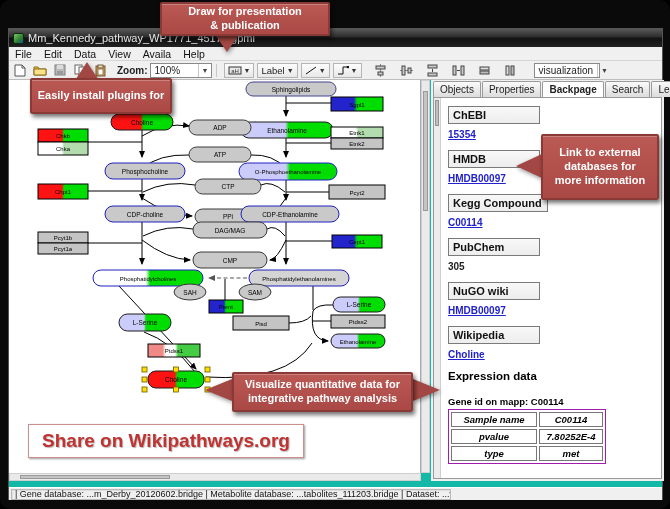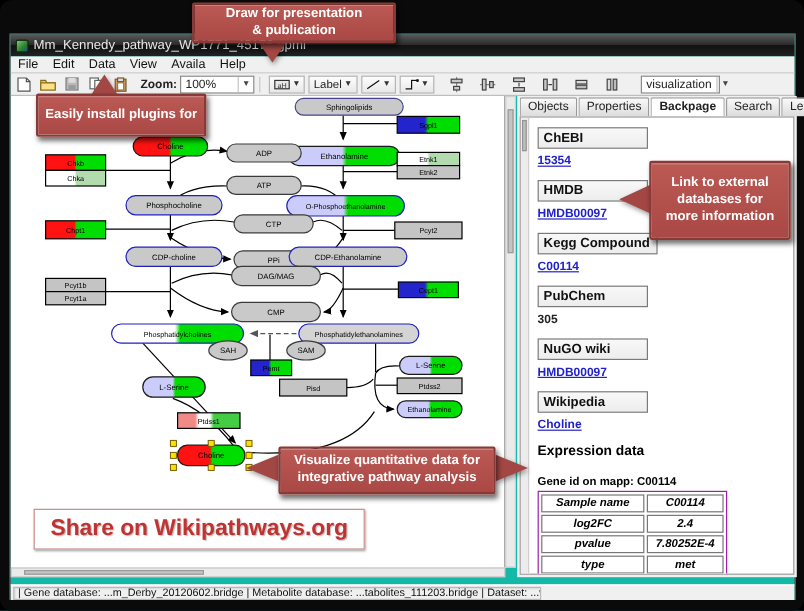--- a/index.html
+++ b/index.html
@@ -489,24 +489,20 @@
           <div class="bp-value link">Choline</div>
           <div class="exp-head">Expression data</div>
           <div class="mapp">Gene id on mapp: C00114</div>
           <table class="exp">
             <tbody>
                 <tr>
                   <td class="c1">Sample name</td>
                   <td class="c2">C00114</td>
                 </tr>
             <tr>
-                  <td class="c1">log2FC</td>
-                  <td class="c2">2.4</td>
-                </tr>
-            <tr>
                   <td class="c1">pvalue</td>
                   <td class="c2">7.80252E-4</td>
                 </tr>
             <tr>
                   <td class="c1">type</td>
                   <td class="c2">met</td>
                 </tr>
           </tbody>
             </table>
         </div>

